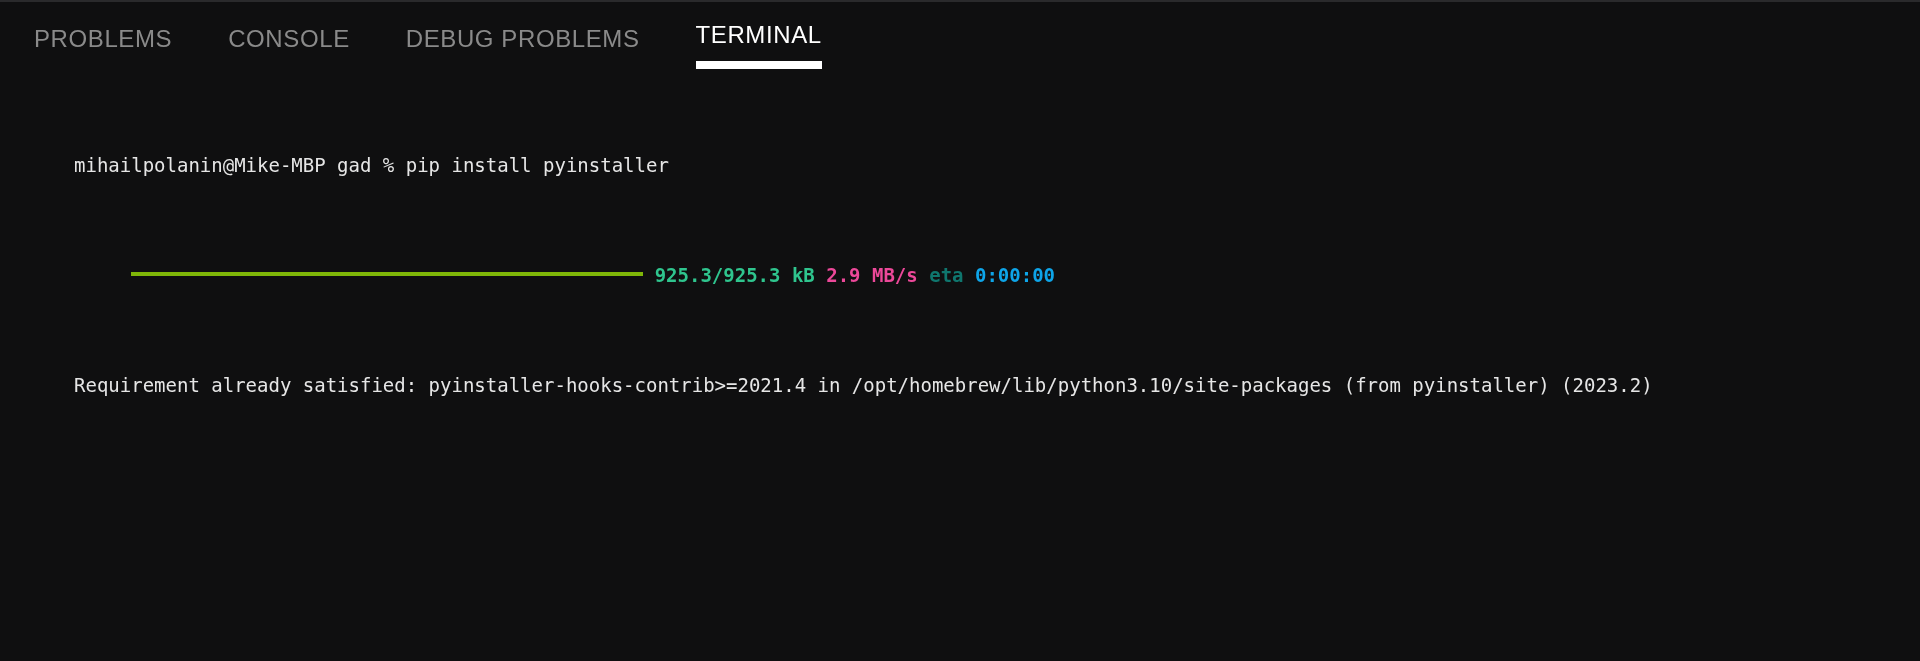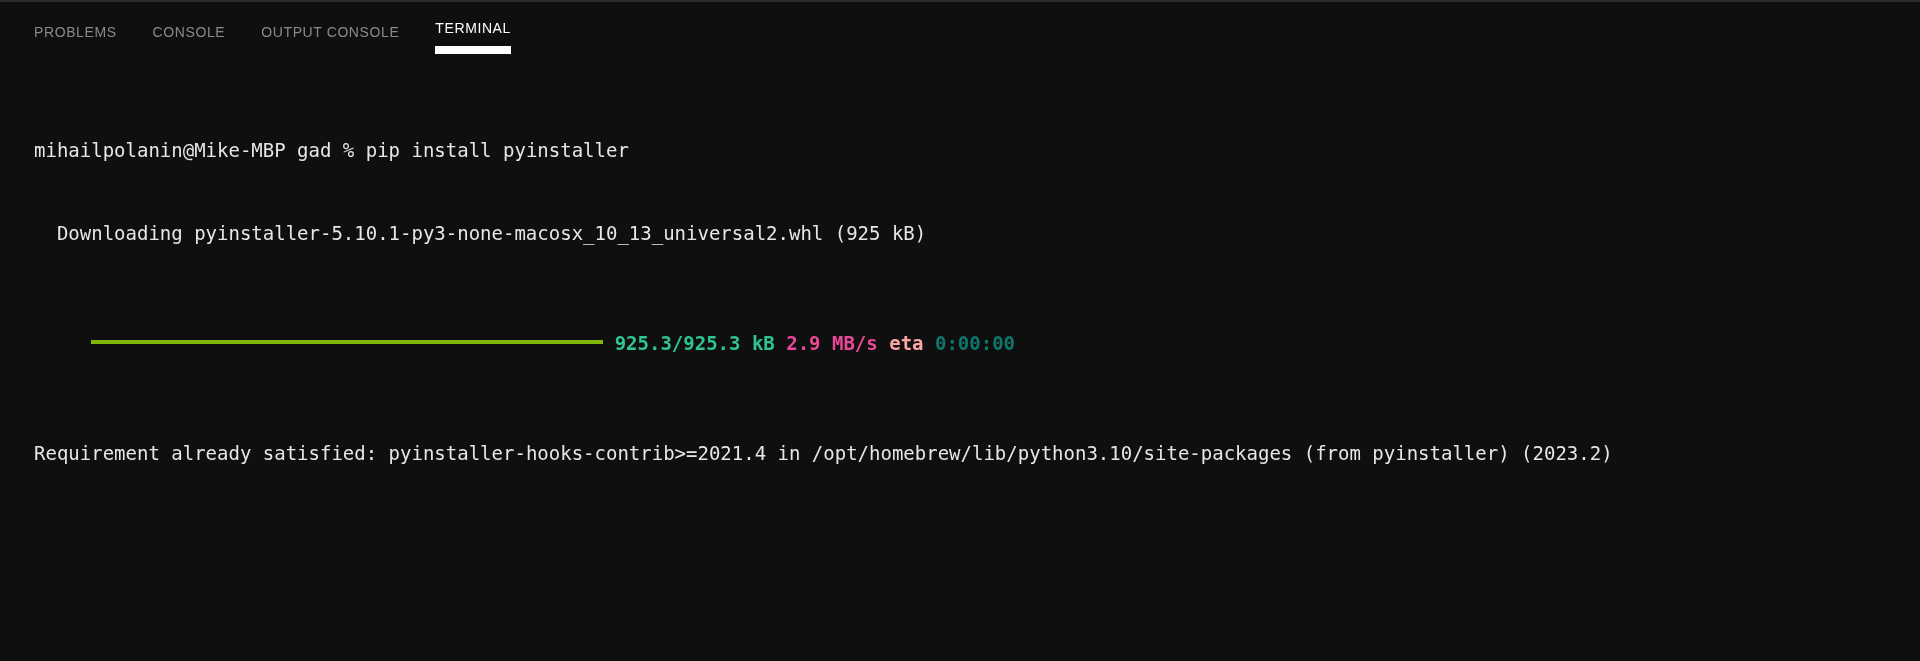--- a/index.html
+++ b/index.html
@@ -18,43 +18,44 @@
     .panel {
       width: 1920px;
       height: 661px;
       display: flex;
       flex-direction: column;
       border-top: 2px solid #2a2a2c;
     }
     .tabs {
       display: flex;
       align-items: center;
-      gap: 36px;
+      gap: 56px;
       padding: 16px 34px 6px 34px;
       font-family: -apple-system, BlinkMacSystemFont, "Segoe UI", sans-serif;
-      font-size: 14px;
+      font-size: 24px;
       letter-spacing: 0.6px;
     }
     .tab {
       color: #8a8a8a;
       cursor: pointer;
       padding-bottom: 8px;
     }
     .tab.active {
       color: #ffffff;
       border-bottom: 8px solid #ffffff;
     }
     .terminal-body {
       flex: 1;
       padding: 22px 34px 0 34px;
       white-space: pre-wrap;
       word-break: break-all;
     }
     .line {
       display: block;
+      margin-left: 40px;
     }
     .indent-1 { padding-left: 2ch; }
     .progress-row {
       display: flex;
       align-items: center;
       font-weight: bold;
     }
     .progress-pad {
       display: inline-block;
       width: 5ch;
@@ -63,42 +64,41 @@
       display: inline-block;
       height: 4px;
       width: 512px;
       background: #7fb608;
       margin-right: 1ch;
       position: relative;
       top: -2px;
     }
     .c-green { color: #2fc58e; }
     .c-red   { color: #ec4899; }
-    .c-grey  { color: #fca5a5; }
-    .c-cyan  { color: #0f766e; }
+    .c-grey  { color: #0f766e; }
+    .c-cyan  { color: #0ea5e9; }
     .c-white { color: #e6e6e6; }
     .bottom-bar {
       height: 6px;
       background: #7a2b9e;
     }
   </style>
 </head>
 <body>
 
 <div class="panel">
   <div class="tabs">
     <div class="tab">PROBLEMS</div>
     <div class="tab">CONSOLE</div>
-    <div class="tab">OUTPUT CONSOLE</div>
+    <div class="tab">DEBUG PROBLEMS</div>
     <div class="tab active">TERMINAL</div>
   </div>
 
   <div class="terminal-body">
     <span class="line c-white">mihailpolanin@Mike-MBP gad % pip install pyinstaller</span>
-    <span class="line c-white indent-1">Downloading pyinstaller-5.10.1-py3-none-macosx_10_13_universal2.whl (925 kB)</span>
 
     <span class="line progress-row">
       <span class="progress-pad"></span>
       <span class="progress-bar"></span>
       <span class="c-green">925.3/925.3 kB</span>
       <span> </span>
       <span class="c-red">2.9 MB/s</span>
       <span> </span>
       <span class="c-grey">eta</span>
       <span> </span>

